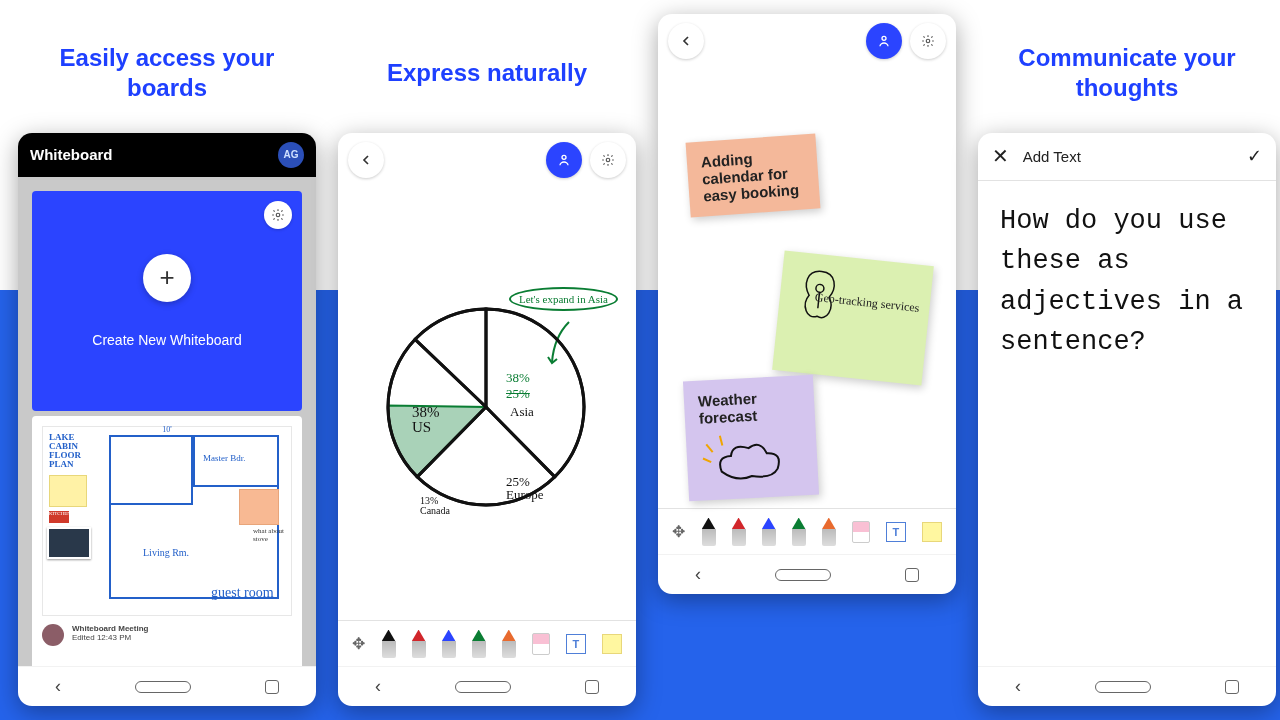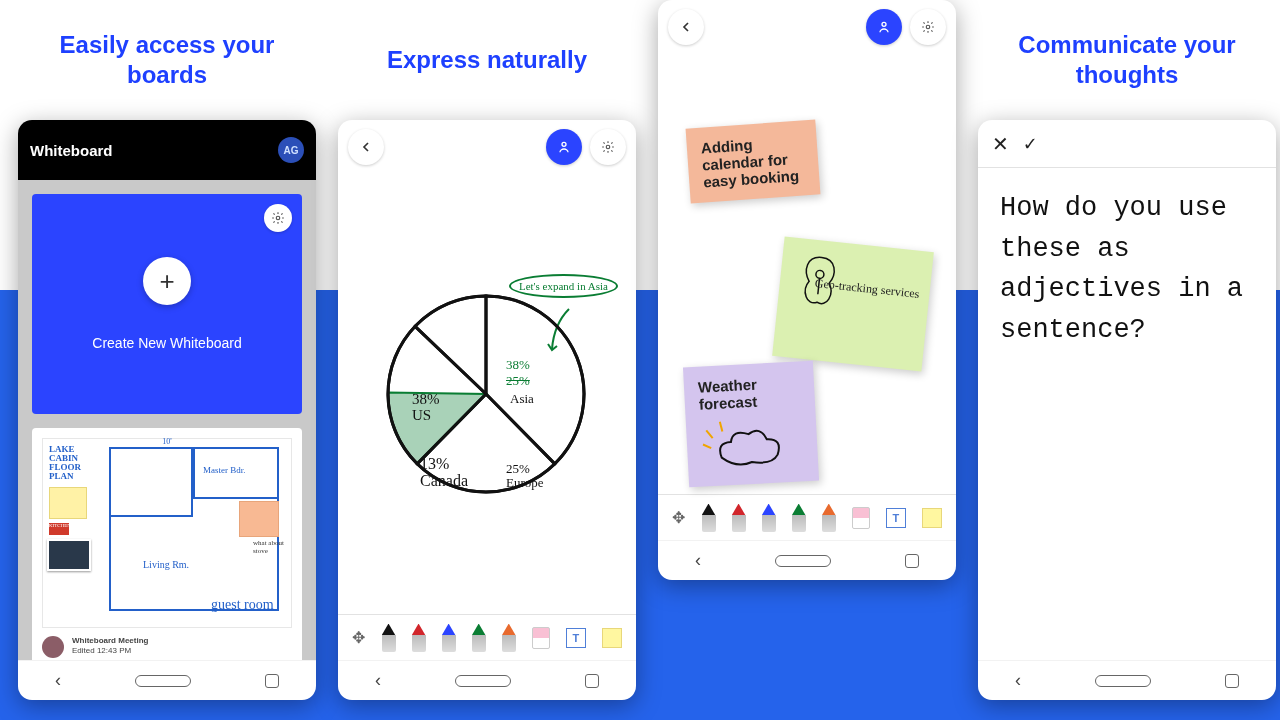--- a/index.html
+++ b/index.html
@@ -15,21 +15,21 @@
     position: absolute;
     left: 0; right: 0;
     top: 290px;
     height: 430px;
     background: #2563eb;
   }
   .container {
     position: relative;
     display: flex;
     gap: 22px;
-    padding: 0 18px;
+    padding: 14px 18px;
     height: 720px;
   }
   .col {
     flex: 1;
     display: flex;
     flex-direction: column;
     align-items: center;
   }
   .caption {
     height: 120px;
@@ -66,21 +66,21 @@
   .nav-pill {
     width: 56px; height: 12px;
     border: 1.5px solid #666;
     border-radius: 7px;
   }
   .nav-back { font-size: 18px; color:#444;}
   .nav-square { width: 14px; height: 14px; border:1.5px solid #666; border-radius:3px;}
   
   .p1-top {
     background: #000;
-    height: 60px;
+    height: 44px;
     display: flex;
     align-items: center;
     justify-content: space-between;
     padding: 0 12px;
     color: #fff;
     font-weight: 600;
     font-size: 15px;
   }
   .avatar {
     width: 26px; height:26px; border-radius:50%;
@@ -108,21 +108,21 @@
     display:flex; align-items:center; justify-content:center; color:#555;
     box-shadow:0 1px 3px rgba(0,0,0,.2);
   }
   .plus-btn {
     width:48px; height:48px; border-radius:50%; background:#fff; color:#333;
     display:flex; align-items:center; justify-content:center; font-size:26px;
     box-shadow:0 2px 6px rgba(0,0,0,.25);
   }
   .create-label { margin-top: 30px; font-size:14px; font-weight:500;}
   .board-card {
-    margin-top: 14px;
+    margin-top: 5px;
     background:#fff;
     border-radius:4px;
     height: 260px;
     padding:10px;
     position:relative;
   }
   .floorplan {
     height: 190px;
     border:1px solid #e7e7e7;
     position:relative;
@@ -292,21 +292,21 @@
             <path d="M0 0 L-68.75551031850807 69.83322848645572 A98 98 0 0 1 -70.8940558484305 -67.66116201603117 Z" fill="none" stroke="#111111" stroke-width="3"></path>
             <path d="M0 0 L-70.8940558484305 -67.66116201603117 A98 98 0 0 1 -1.8002307947466092e-14 -98 Z" fill="none" stroke="#111111" stroke-width="3"></path>
             <circle r="98" fill="none" stroke="#111111" stroke-width="3"></circle>
           </svg>
 
         <div class="pie-label" style="left:74px; top:190px;"><span id="us-pct">38%</span><br><span id="us-name">US</span></div>
         <div class="pie-label" style="left:168px; top:156px; color:#0a7d33; font-size:13px;">38%</div>
         <div class="pie-label" style="left:168px; top:172px; text-decoration:line-through; color:#0a7d33; font-size:13px;">25%</div>
         <div class="pie-label" style="left:172px; top:190px; font-size:13px;text-align:right;">Asia</div>
         <div class="pie-label" style="left:168px; top:260px; font-size:13px;"><span id="eu-pct">25%</span><br><span id="eu-name">Europe</span></div>
-        <div class="pie-label" style="left:82px; top:254px; font-size:16px;"><span id="ca-pct">13%</span><br><span id="ca-name">Canada</span></div>
+        <div class="pie-label" style="left:82px; top:281px; font-size:10px;"><span id="ca-pct">13%</span><br><span id="ca-name">Canada</span></div>
       </div>
       <div class="toolbar" id="toolbar-2">
           <span class="move-icon">✥</span>
           <span class="pen-tip" style="color: rgb(17, 17, 17);"></span>
           <span class="pen-tip" style="color: rgb(209, 38, 43);"></span>
           <span class="pen-tip" style="color: rgb(43, 68, 255);"></span>
           <span class="pen-tip" style="color: rgb(10, 125, 51);"></span>
           <span class="pen-tip" style="color: rgb(232, 106, 46);"></span>
           <span class="eraser"></span>
           <span class="tool-icon">T</span>
@@ -382,20 +382,21 @@
         <span class="nav-square"></span>
       </div>
     </div>
   </div>
 
   <div class="col">
     <div class="caption">Communicate your thoughts</div>
     <div class="phone">
       <div class="p4-top">
         <span class="x">✕</span>
+        <span class="t">Add Text</span>
         <span class="chk">✓</span>
       </div>
       <div class="p4-body">How do you use these as adjectives in a sentence?</div>
       <div class="navbar">
         <span class="nav-back">‹</span>
         <span class="nav-pill"></span>
         <span class="nav-square"></span>
       </div>
     </div>
   </div>

